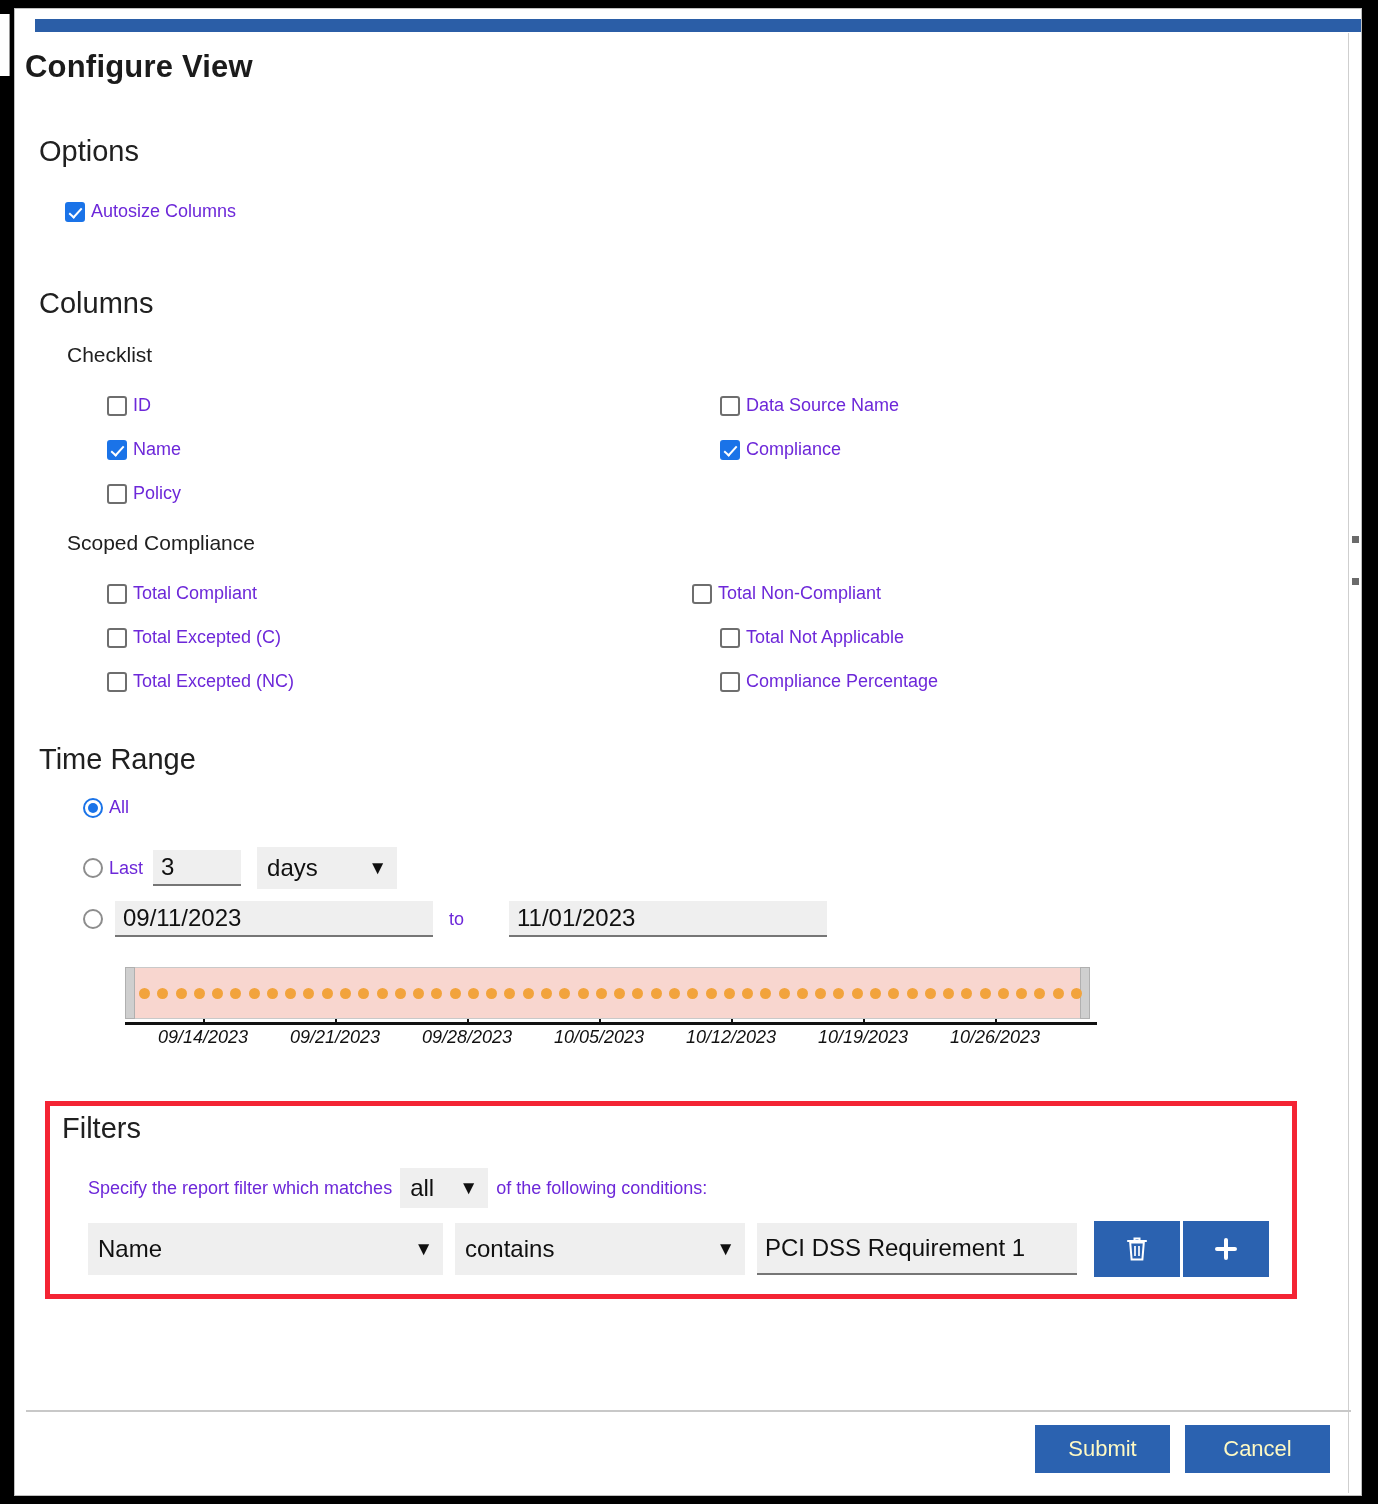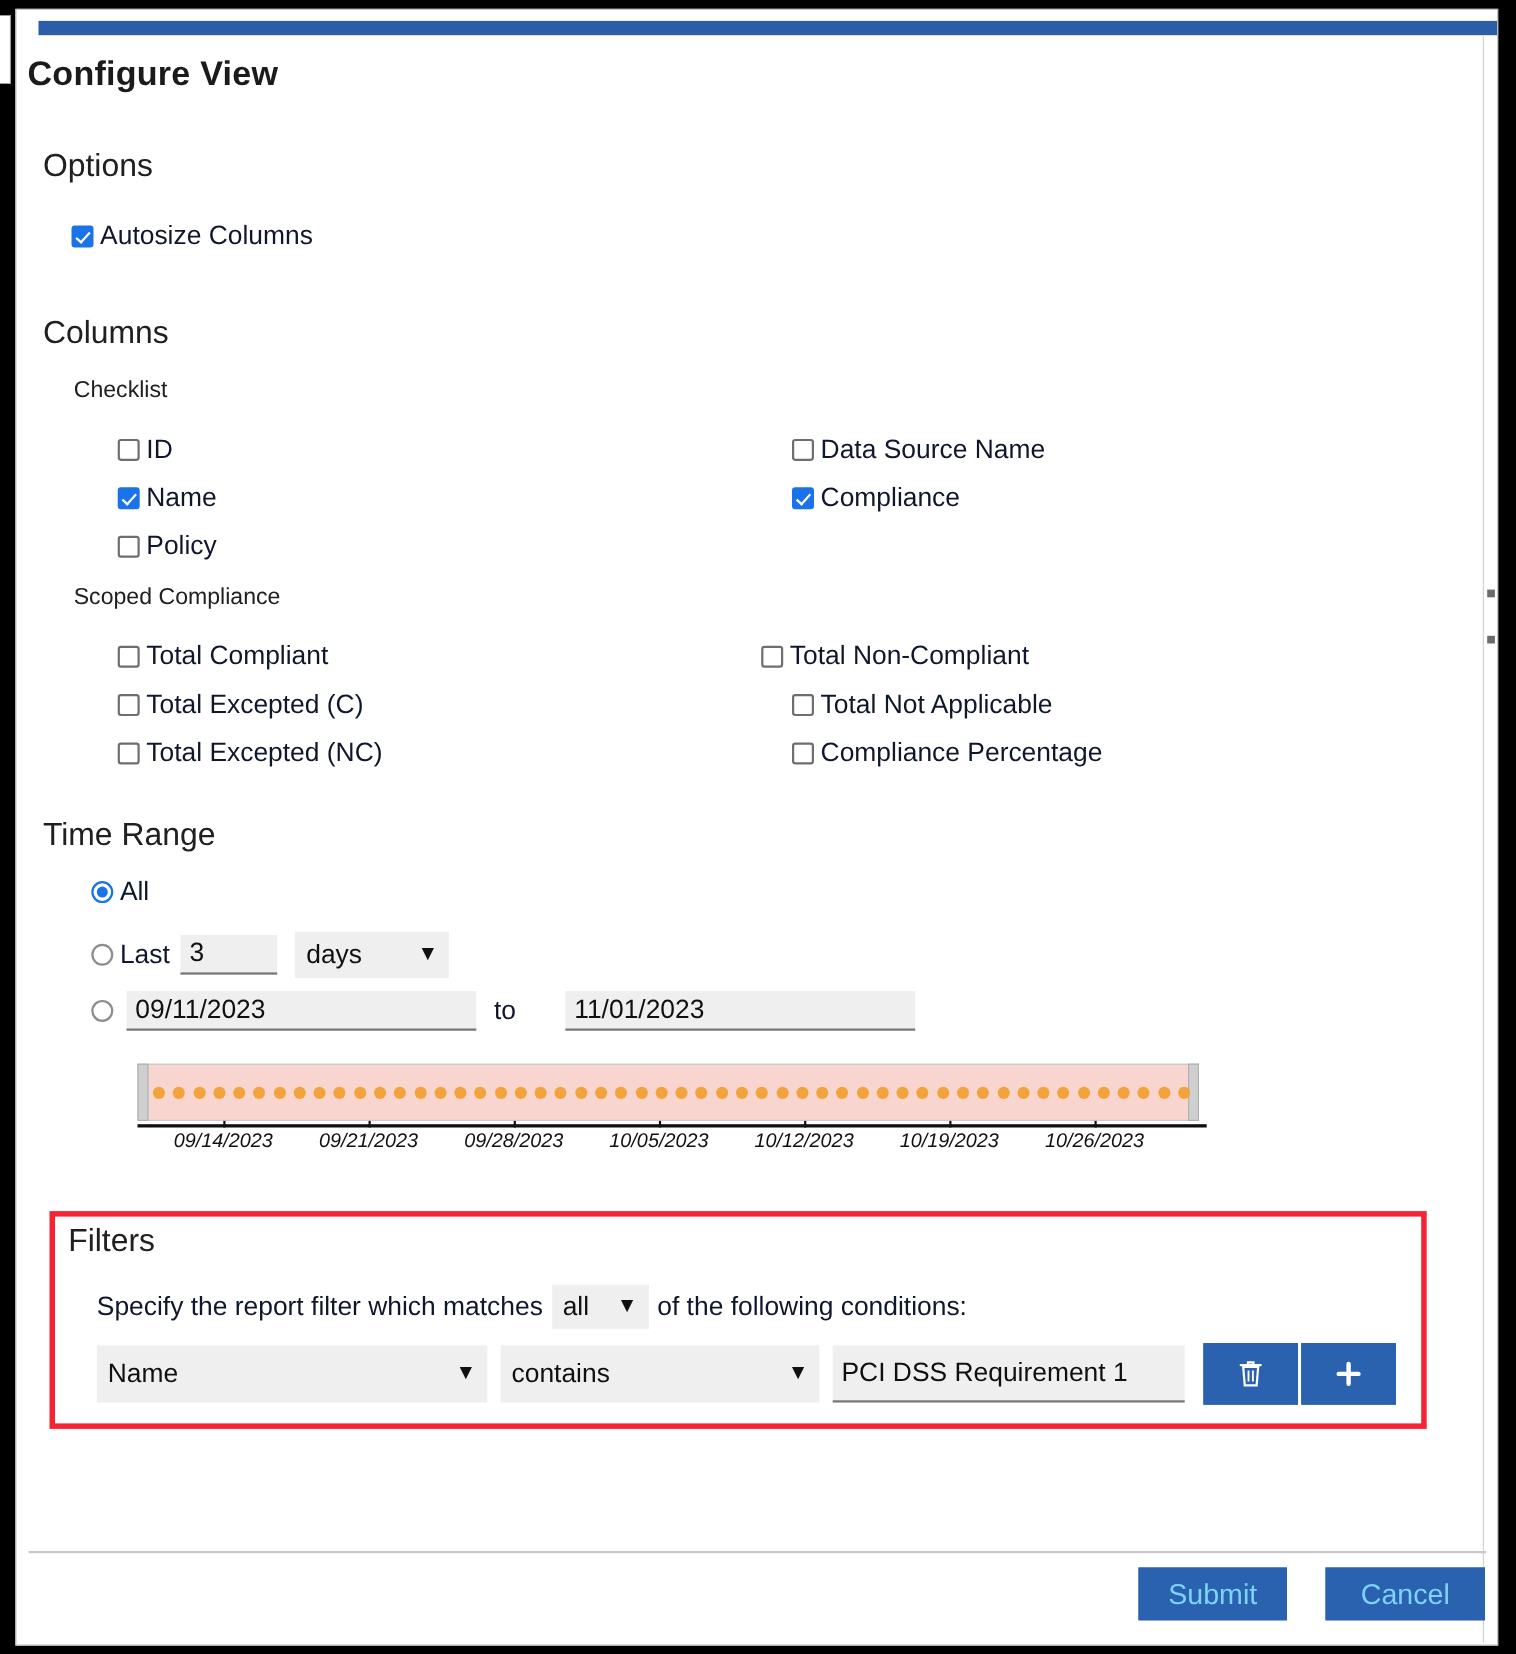--- a/index.html
+++ b/index.html
@@ -73,22 +73,22 @@
     white-space: nowrap;
   }
   .h3 {
     position: absolute;
     font-size: 21px;
     font-weight: normal;
     color: #202020;
     white-space: nowrap;
   }
   .lbl {
-    font-size: 24px;
-    color: #0f172a;
+    font-size: 18px;
+    color: #6d28d9;
     white-space: nowrap;
   }
 
   
   .ckrow {
     position: absolute;
     display: flex;
     align-items: center;
     gap: 6px;
     white-space: nowrap;
@@ -213,23 +213,23 @@
     left: 30px; top: 1092px;
     width: 1252px; height: 198px;
     border: 5px solid #f42434;
     background: #fff;
     padding-left: 26px;
   }
 
   .btn-blue {
     background: #2b62b0;
     border: 1px solid #2b62b0;
-    color: #7dd3fc;
+    color: #fef9c3;
     font-family: "Liberation Sans", sans-serif;
-    font-size: 26px;
+    font-size: 22px;
     display: inline-flex;
     align-items: center;
     justify-content: center;
     cursor: pointer;
     white-space: nowrap;
   }
   .icon-btn {
     width: 86px; height: 56px;
   }
   svg { display: block; }
@@ -463,16 +463,16 @@
               <path d="M13 4 V22 M4 13 H22" stroke="#fff" stroke-width="4" stroke-linecap="round"></path>
             </svg>
           </span>
         </button>
       </div>
     </div>
 
     <div id="divider"></div>
 
     <button class="btn-blue" style="position:absolute; left:1020px; top:1416px; width:135px; height:48px;">Submit</button>
-    <button class="btn-blue" style="position:absolute; left:1170px; top:1416px; width:145px; height:48px;margin-left:20px;">Cancel</button>
+    <button class="btn-blue" style="position:absolute; left:1170px; top:1416px; width:145px; height:48px;">Cancel</button>
 
   </div>
 </div>
 
 </body></html>

